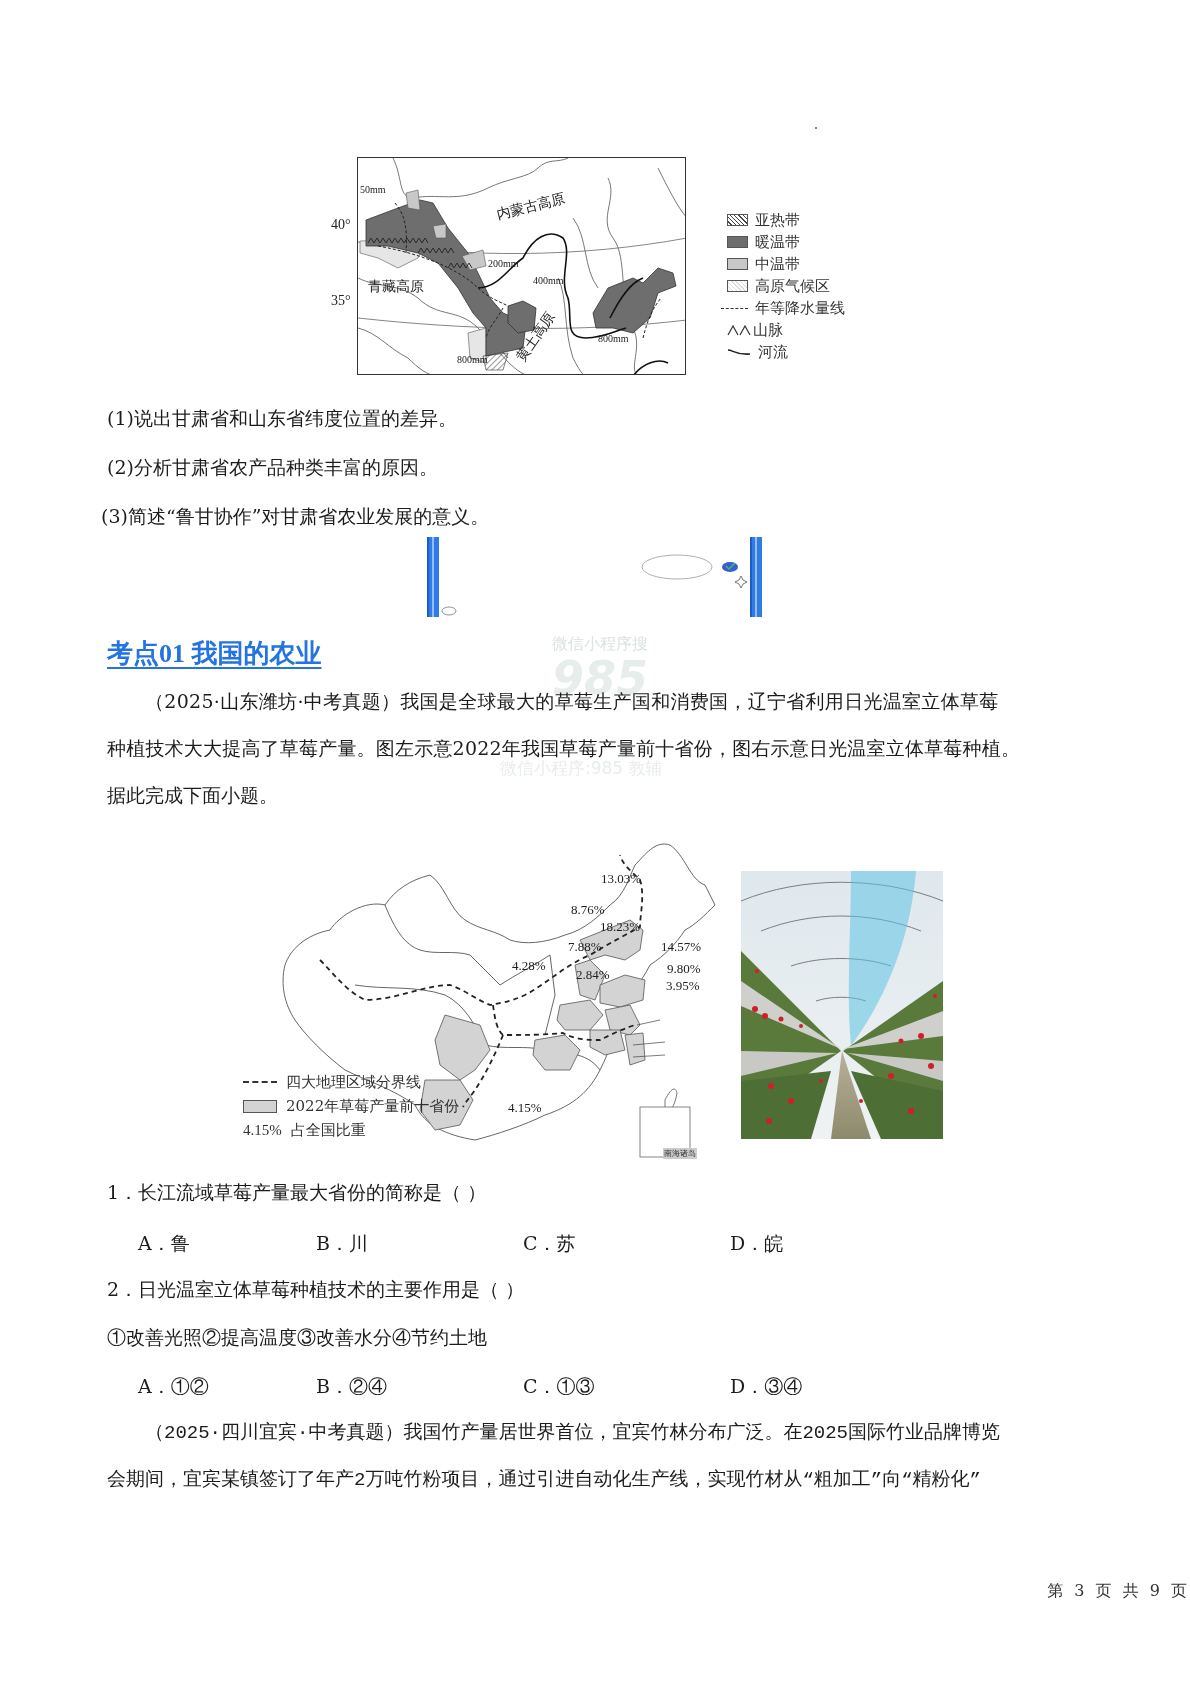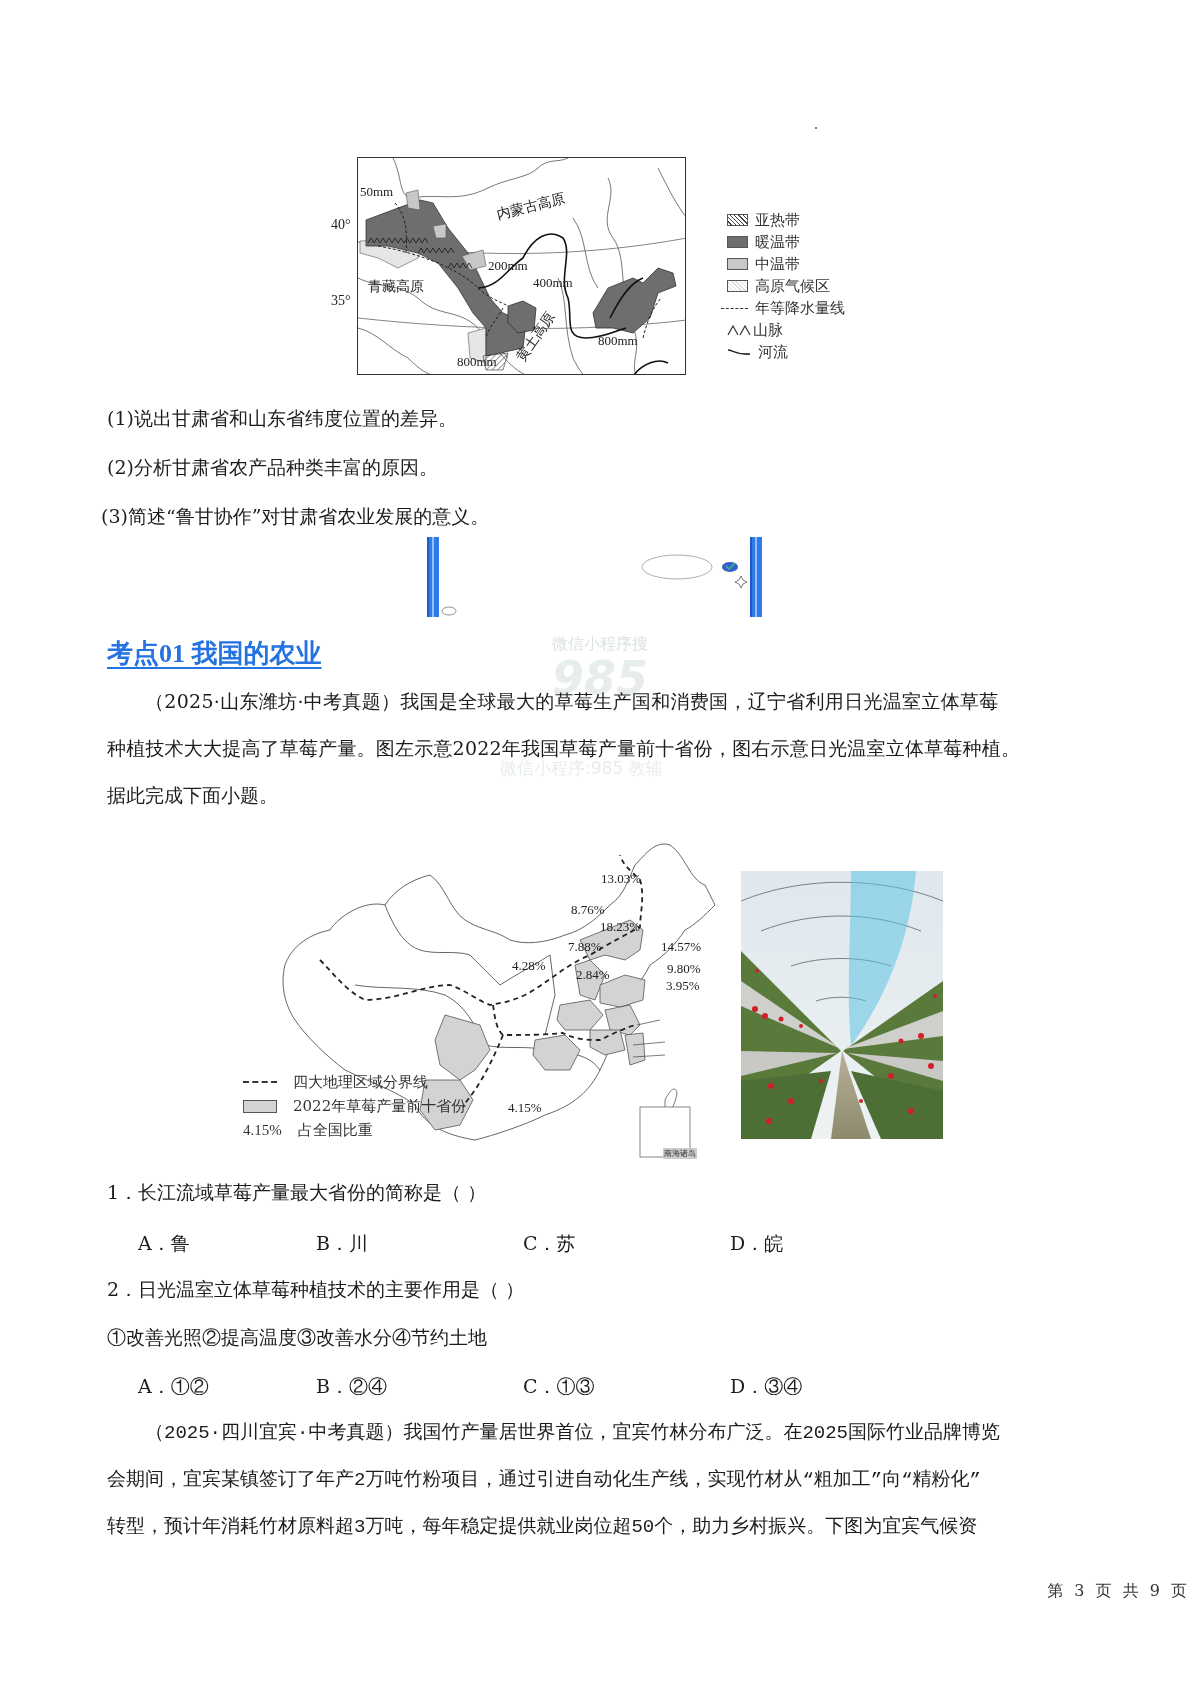--- a/index.html
+++ b/index.html
@@ -6,21 +6,21 @@
   body { width:1190px; height:1683px; position:relative; overflow:hidden;
          font-family:"DejaVu Serif","Liberation Serif",serif; color:#222; }
   .abs { position:absolute; }
   .txt { font-size:19px; line-height:1.2; white-space:nowrap; color:#1c1c1c; }
   .para { font-size:19px; line-height:47px; color:#1c1c1c; text-align:justify; }
   .stray-dot { width:2px; height:2px; background:#555; border-radius:50%; }
 
   
   #top-map { left:357px; top:157px; width:329px; height:218px; border:1.5px solid #333; background:#fff; box-sizing:border-box; overflow:hidden; }
   .lat-label { font-size:14px; color:#222; font-family:"Liberation Serif",serif; }
-  .map-label { font-size:13px; color:#222; font-family:"Liberation Serif",serif; }
+  .map-label { font-size:10px; color:#222; font-family:"Liberation Serif",serif; }
   .legend1 { font-size:15px; color:#333; display:flex; align-items:center; gap:7px; height:22px; }
   .swatch { width:21px; height:12px; border:1px solid #555; box-sizing:border-box; }
   .sw-sub { background:repeating-linear-gradient(45deg,#fff 0 2px,#444 2px 3px); }
   .sw-warm { background:#6e6e6e; }
   .sw-mid { background:#c8c8c8; }
   .sw-plat { background:repeating-linear-gradient(45deg,#ddd 0 1px,#fff 1px 3px); }
   .sw-dash { width:21px; border:none; border-top:1.5px dashed #333; height:0; }
 
   
   #banner { left:427px; top:537px; width:335px; height:80px; }
@@ -28,21 +28,21 @@
   .bar::after { content:""; position:absolute; left:3px; top:0; width:2px; height:100%; background:#fff; opacity:.5; }
   #banner-title { position:absolute; left:40px; top:8px; width:260px; text-align:center; font-size:48px; font-weight:bold; color:#1f74e6; letter-spacing:4px; font-family:"DejaVu Sans",sans-serif; }
 
   #section-title { left:107px; top:636px; font-size:26px; font-weight:bold; color:#2473e0; text-decoration:underline; text-decoration-thickness:2px; text-underline-offset:5px; font-family:"Liberation Serif",serif; }
 
   .watermark { color:#e2ebe6; font-family:"DejaVu Sans",sans-serif; }
 
   
   #china-map { left:245px; top:835px; width:475px; height:325px; }
   .pct { font-size:13px; color:#222; font-family:"Liberation Serif",serif; background:rgba(255,255,255,0.0); }
-  .legend2 { font-size:15px; color:#333; display:flex; align-items:center; gap:16px; height:24px; font-family:"DejaVu Serif",serif; }
+  .legend2 { font-size:15px; color:#333; display:flex; align-items:center; gap:9px; height:24px; font-family:"DejaVu Serif",serif; }
 
   #photo { left:741px; top:871px; width:202px; height:268px; overflow:hidden; background:#c9d8de; }
 
   .opt { font-size:19px; color:#1c1c1c; }
   #footer { left:0; width:1190px; top:1581px; text-align:right; font-size:16px; color:#333; letter-spacing:3px; }
 </style>
 </head>
 <body>
 
 <div class="abs stray-dot" style="left:815px;top:127px;"></div>
@@ -307,16 +307,15 @@
 <div class="abs txt" style="left:107px;top:1278px;">2．日光温室立体草莓种植技术的主要作用是（    ）</div>
 <div class="abs txt" style="left:107px;top:1326px;">①改善光照②提高温度③改善水分④节约土地</div>
 <div class="abs opt" style="left:138px;top:1374px;">A．①②</div>
 <div class="abs opt" style="left:316px;top:1374px;">B．②④</div>
 <div class="abs opt" style="left:523px;top:1374px;">C．①③</div>
 <div class="abs opt" style="left:730px;top:1374px;">D．③④</div>
 
 <div class="abs" style="left:107px;top:1410px;width:985px;font-family:Liberation Mono, monospace;">
   <div class="para" style="text-indent:38px;">（2025·四川宜宾·中考真题）我国竹产量居世界首位，宜宾竹林分布广泛。在2025国际竹业品牌博览</div>
   <div class="para">会期间，宜宾某镇签订了年产2万吨竹粉项目，通过引进自动化生产线，实现竹材从“粗加工”向“精粉化”</div>
-  <div class="para">转型，预计年消耗竹材原料超3万吨，每年稳定提供就业岗位超50个，助力乡村振兴。下图为宜宾气候资</div>
 </div>
 
 <div id="footer" class="abs">第 3 页 共 9 页</div>
 
 </body></html>

